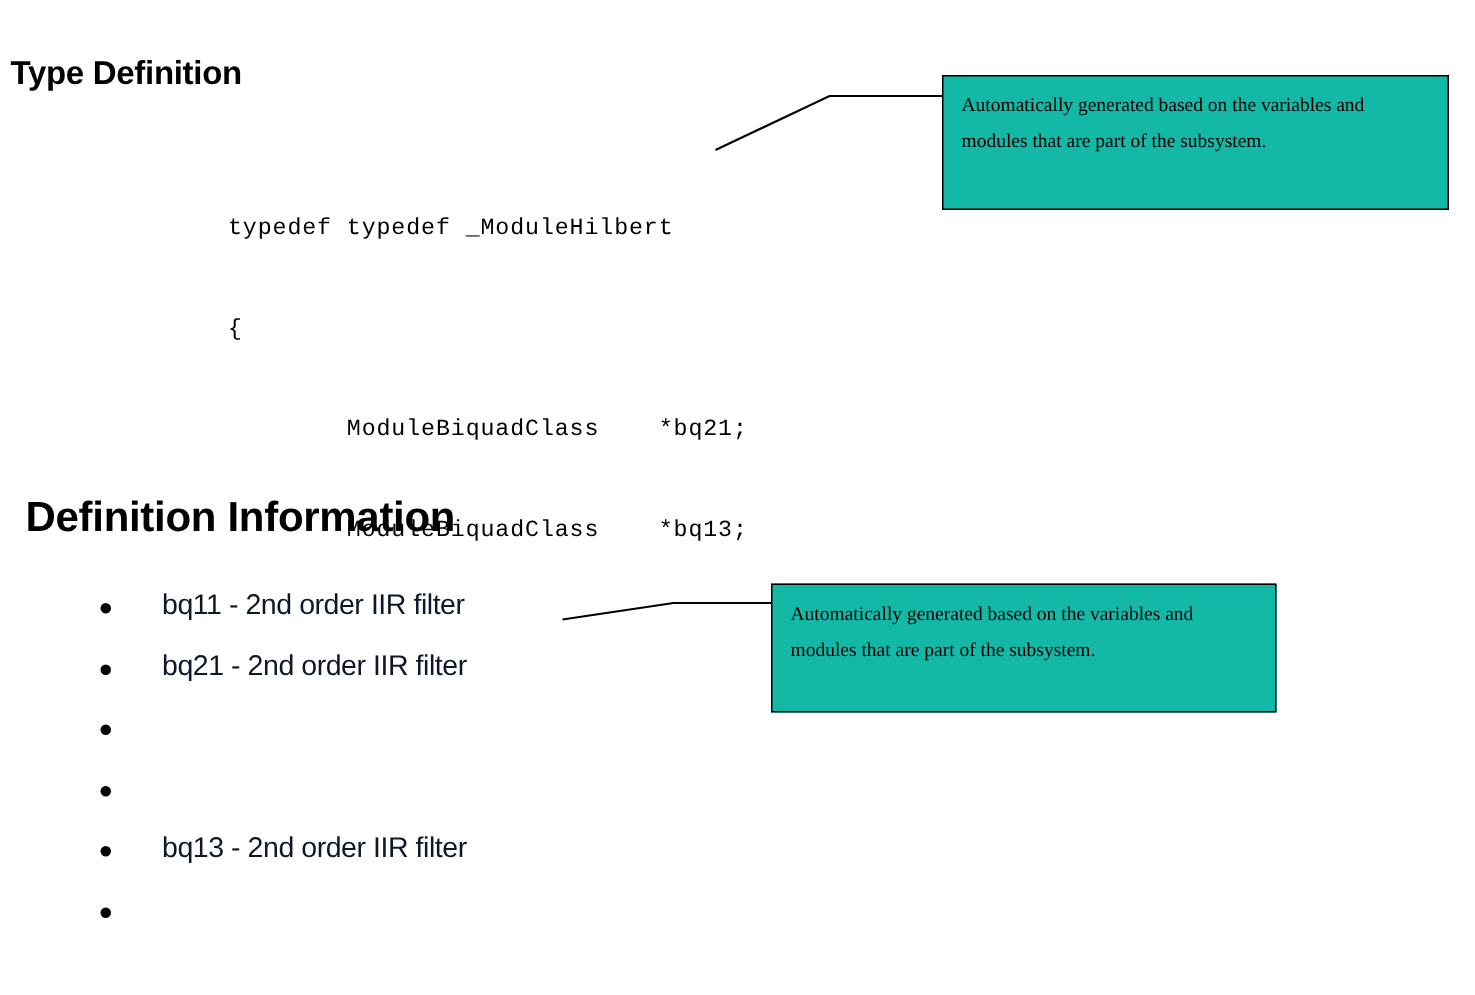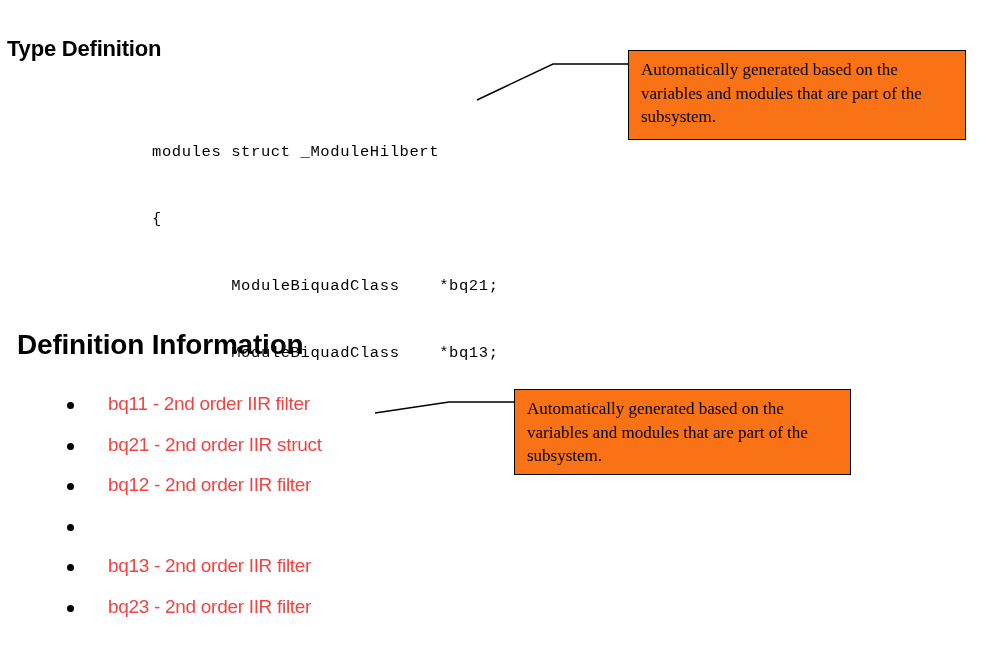--- a/index.html
+++ b/index.html
@@ -84,33 +84,33 @@
     border-radius: 50%;
     background: #000000;
   }
   .bullet-text {
     position: absolute;
     left: 48px;
     top: 0px;
     font-family: "Liberation Sans", sans-serif;
     font-size: 19px;
     line-height: 24px;
-    color: #ef4444;
+    color: #0f172a;
     white-space: pre;
     letter-spacing: -0.3px;
   }
 
   
   .callout {
     position: absolute;
     border: 1.5px solid #000000;
-    background: #f97316;
+    background: #14b8a6;
     box-sizing: border-box;
     font-family: "Liberation Serif", serif;
-    font-size: 17px;
+    font-size: 13px;
     line-height: 23.5px;
     color: #000000;
     padding: 7px 9px 6px 12px;
   }
   #callout-type-definition {
     left: 628px;
     top: 50px;
     width: 338px;
     height: 90px;
   }
@@ -136,52 +136,50 @@
   }
 </style>
 </head>
 <body>
 
 <div class="page">
 
   <div class="heading" id="heading-type-definition">Type Definition</div>
 
   <div class="code-block">
-    <div class="code-line">modules struct _ModuleHilbert</div>
+    <div class="code-line">typedef typedef _ModuleHilbert</div>
     <div class="code-line">{</div>
     <div class="code-line">        ModuleBiquadClass    *bq21;</div>
     <div class="code-line">        ModuleBiquadClass    *bq13;</div>
     
   </div>
 
   <div class="heading" id="heading-subsystem-information">Definition Information</div>
 
   <div class="bullet-list">
     <div class="bullet-item">
       <span class="bullet-marker"></span>
       <span class="bullet-text">bq11 - 2nd order IIR filter</span>
     </div>
     <div class="bullet-item">
       <span class="bullet-marker"></span>
-      <span class="bullet-text">bq21 - 2nd order IIR struct</span>
+      <span class="bullet-text">bq21 - 2nd order IIR filter</span>
     </div>
     <div class="bullet-item">
       <span class="bullet-marker"></span>
-      <span class="bullet-text">bq12 - 2nd order IIR filter</span>
     </div>
     <div class="bullet-item">
       <span class="bullet-marker"></span>
     </div>
     <div class="bullet-item">
       <span class="bullet-marker"></span>
       <span class="bullet-text">bq13 - 2nd order IIR filter</span>
     </div>
     <div class="bullet-item">
       <span class="bullet-marker"></span>
-      <span class="bullet-text">bq23 - 2nd order IIR filter</span>
     </div>
   </div>
 
   <svg class="leader-svg" viewBox="0 0 983 663" xmlns="http://www.w3.org/2000/svg">
     <polyline id="leader-line-1" fill="none" stroke="#000000" stroke-width="1.4" points="477,100 553,64 628,64"></polyline>
     <polyline id="leader-line-2" fill="none" stroke="#000000" stroke-width="1.4" points="375,413 449,402 514,402"></polyline>
   </svg>
 
   <div class="callout" id="callout-type-definition">
     <span class="callout-text">Automatically generated based on the variables and modules that are part of the subsystem.</span>

